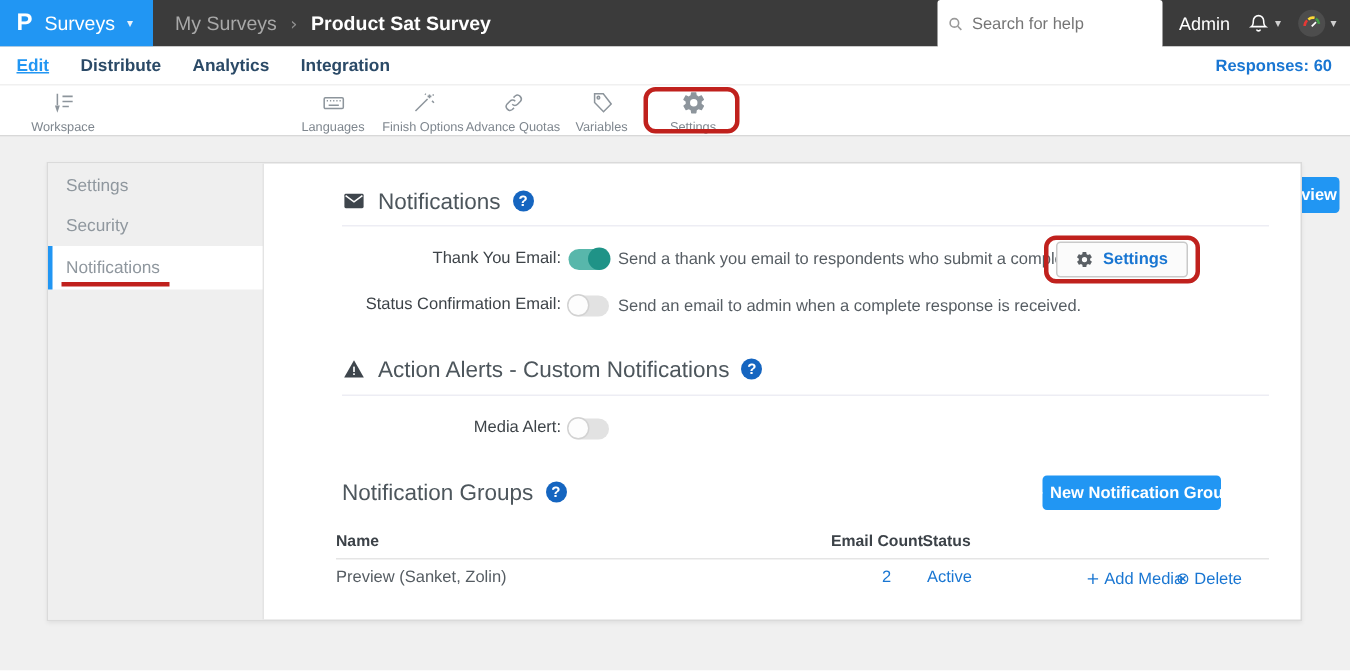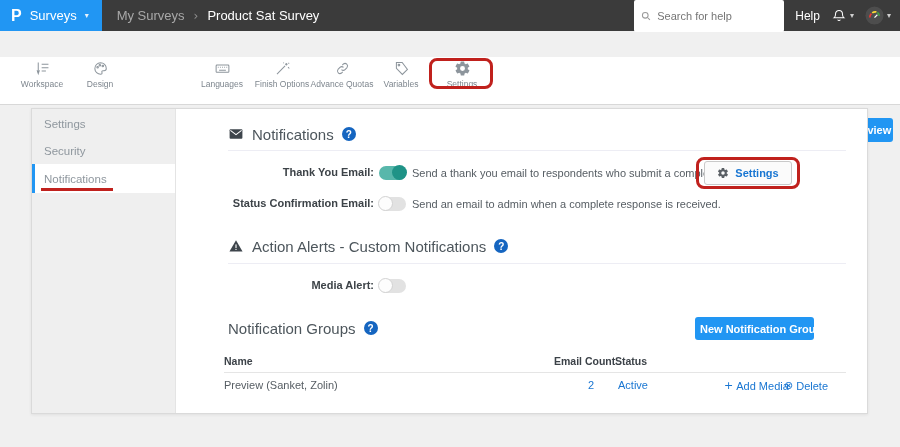--- a/index.html
+++ b/index.html
@@ -10,38 +10,38 @@
   
   .topbar { position:absolute; top:0; left:0; right:0; height:31px; background:#3b3b3b; display:flex; align-items:center; color:#fff; }
   .logo-area { height:31px; background:#2196f3; display:flex; align-items:center; gap:8px; padding:0 13px 0 11px; cursor:pointer; }
   .logo { font-weight:bold; font-size:16px; color:#fff; }
   .menu-label { font-size:13px; }
   .caret { font-size:8px; color:#e8f2fb; }
   .topbar .caret.dim { color:#cfcfcf; }
   .breadcrumb { display:flex; align-items:center; gap:9px; margin-left:15px; font-size:13px; }
   .bc-parent { color:#a8a8a8; }
   .bc-sep { color:#8f8f8f; font-size:12px; }
-  .bc-current { color:#fff; font-weight:400; }
+  .bc-current { color:#fff; font-weight:700; }
   .topbar-right { margin-left:auto; display:flex; align-items:center; gap:11px; padding-right:9px; }
   .upgrade-btn { background:#f36d1f; color:#fff; font-size:11px; font-weight:700; padding:5px 11px; border-radius:2px; cursor:pointer; white-space:nowrap; }
   .search-box { background:#fff; border-radius:2px; height:21px; width:150px; display:flex; align-items:center; padding:16px 6px; gap:5px; }
   .search-box svg { flex:0 0 auto; }
   .search-box input { border:0; outline:0; font-size:11px; width:100%; color:#444; font-family:"Liberation Sans", sans-serif; }
   .help-label { font-size:12px; cursor:pointer; }
   .icon-wrap { display:flex; align-items:center; gap:3px; cursor:pointer; }
   .avatar { width:19px; height:19px; border-radius:50%; overflow:hidden; }
 
   
   .nav { position:absolute; top:31px; left:0; right:0; height:25px; background:#fff; display:flex; align-items:center; gap:21px; padding:0 12px 0 11px; }
   .nav-tab { font-size:11.5px; font-weight:700; color:#2b4a67; cursor:pointer; }
   .nav-tab.active { color:#2196f3; text-decoration:underline; }
   .responses { margin-left:auto; font-size:11px; font-weight:700; color:#1976d2; }
 
   
-  .toolbar { position:absolute; top:56px; left:0; right:0; height:49px; background:#fff; border-bottom:1px solid #d8d8d8; border-top:1px solid #f0f0f0; }
+  .toolbar { position:absolute; top:56px; left:0; right:0; height:35px; background:#fff; border-bottom:1px solid #d8d8d8; border-top:1px solid #f0f0f0; }
   .tool-item { position:absolute; top:3px; width:68px; display:flex; flex-direction:column; align-items:center; gap:2px; color:#8d959c; cursor:pointer; }
   .tool-item svg { width:17px; height:17px; }
   .tool-label { font-size:8.5px; color:#7e868e; white-space:nowrap; }
   .anno { position:absolute; border:3px solid #c0211d; border-radius:8px; pointer-events:none; }
   .url-box { position:absolute; left:630px; top:62px; width:188px; height:23px; background:#ececec; border:1px solid #c9c9c9; border-radius:2px; display:flex; align-items:center; cursor:text; }
   .url-text { font-size:10.5px; color:#3c3c3c; padding-left:8px; white-space:nowrap; overflow:hidden; width:162px; }
   .url-pencil { position:absolute; right:5px; top:4px; cursor:pointer; }
   .preview-btn { position:absolute; left:830px; top:61px; width:63px; height:24px; background:#2196f3; border-radius:3px; color:#fff; display:flex; align-items:center; justify-content:center; gap:5px; font-size:11px; font-weight:700; cursor:pointer; }
 
   
@@ -50,21 +50,21 @@
   .side-item { position:absolute; left:0; right:0; height:27px; display:flex; align-items:center; padding-left:12px; font-size:11.5px; color:#8f979e; cursor:pointer; }
   .side-item.active { background:#fff; border-left:3px solid #2196f3; padding-left:9px; height:29px; }
   .side-underline { position:absolute; left:9px; top:79px; width:72px; height:3px; background:#c0211d; }
 
   
   .sec-head { position:absolute; left:196px; height:18px; display:flex; align-items:center; gap:8px; }
   .sec-head svg { width:16px; height:16px; color:#3e454c; }
   .sec-title { font-size:15px; color:#4d565c; white-space:nowrap; }
   .help-dot { width:14px; height:14px; border-radius:50%; background:#1565c0; color:#fff; font-size:10px; font-weight:700; display:flex; align-items:center; justify-content:center; cursor:pointer; }
   .hr { position:absolute; left:196px; width:618px; height:1px; background:#ededf4; }
-  .row-label { position:absolute; left:0; width:342px; text-align:right; font-size:11px; font-weight:700; color:#3d4348; white-space:nowrap; }
+  .row-label { position:absolute; left:0; width:342px; text-align:right; font-size:11px; font-weight:400; color:#3d4348; white-space:nowrap; }
   .toggle { position:absolute; left:347px; width:27px; height:14px; border-radius:8px; cursor:pointer; }
   .knob { position:absolute; top:-1px; width:15px; height:15px; border-radius:50%; }
   .toggle.on { background:#58b7ab; }
   .toggle.on .knob { right:-1px; background:#1f9387; }
   .toggle.off { background:#e2e2e2; }
   .toggle.off .knob { left:-1px; background:#fdfdfd; border:1px solid #d2d2d2; }
   .desc { position:absolute; left:380px; font-size:11px; color:#565d63; white-space:nowrap; }
   .settings-btn { position:absolute; left:672px; top:52px; width:88px; height:24px; background:#fbfbfb; border:1px solid #c9c9c9; border-radius:3px; display:flex; align-items:center; justify-content:center; gap:6px; color:#1976d2; font-weight:700; font-size:11px; cursor:pointer; }
   .settings-btn svg { width:12px; height:12px; color:#5a5f64; }
   .new-group-btn { position:absolute; left:663px; top:208px; width:119px; height:23px; background:#2196f3; border-radius:3px; color:#fff; display:flex; align-items:center; justify-content:center; gap:4px; font-size:11px; font-weight:700; cursor:pointer; white-space:nowrap; }
@@ -90,21 +90,21 @@
       <span class="bc-current">Product Sat Survey</span>
     </nav>
     <div class="topbar-right">
       <div class="search-box">
         <svg viewBox="0 0 16 16" width="12" height="12" fill="none" stroke="#9a9a9a" stroke-width="1.4">
             <circle cx="7" cy="7" r="3.8"></circle>
             <path d="m10 10 3.2 3.2"></path>
           </svg>
         <input type="text" placeholder="Search for help" style="">
       </div>
-      <span class="help-label">Help</span>
+      <span class="help-label">Admin</span>
       <div class="icon-wrap">
         <svg viewBox="0 0 20 20" width="16" height="16" fill="none" stroke="#fff" stroke-width="1.3">
             <path d="M10 3a4.3 4.3 0 0 0-4.3 4.3c0 3.8-1.6 4.9-1.6 4.9h11.8s-1.6-1.1-1.6-4.9A4.3 4.3 0 0 0 10 3z"></path>
             <path d="M8.4 14.6a1.7 1.7 0 0 0 3.2 0"></path>
           </svg>
         <span class="caret glyph dim">▾</span>
       </div>
       <div class="icon-wrap">
         <span class="avatar">
           <svg viewBox="0 0 20 20" width="19" height="19">
@@ -113,38 +113,36 @@
               <path d="M7.6 7.3A5.2 5.2 0 0 1 12 6.2" stroke="#fdd835" stroke-width="1.8" fill="none"></path>
               <path d="M12.9 6.7a5.2 5.2 0 0 1 2.2 3.7" stroke="#43a047" stroke-width="1.8" fill="none"></path>
               <path d="m10 12.2 3-3" stroke="#fff" stroke-width="1.2"></path>
             </svg>
         </span>
         <span class="caret glyph dim">▾</span>
       </div>
     </div>
   </header>
 
+  <nav class="nav">
+    <span class="nav-tab active">Edit</span>
+    <span class="nav-tab">Distribute</span>
+    <span class="nav-tab">Analytics</span>
+    <span class="nav-tab">Integration</span>
+    <span class="responses">Responses: 60</span>
+  </nav>
 
   <div class="toolbar">
     <div class="tool-item" style="left:8px">
       <svg viewBox="0 0 20 20" fill="none" stroke="currentColor" stroke-width="1.2">
           <path d="M5 3v9"></path>
           <path d="m5 16-1.1-3.2h2.2z" fill="currentColor"></path>
           <path d="M9 5h8M9 9h8M9 13h5"></path>
         </svg>
       <span class="tool-label">Workspace</span>
-    </div>
-    <div class="tool-item" style="left:66px">
-      <svg viewBox="0 0 20 20" fill="none" stroke="currentColor" stroke-width="1.2">
-          <path d="M10 3.2a6.8 6.8 0 1 0 .3 13.6c1 0 1.6-.6 1.6-1.4 0-.6-.4-1-.4-1.6 0-.7.6-1.2 1.4-1.2h1.3c1.5 0 2.6-1.1 2.6-2.6C16.8 6 13.8 3.2 10 3.2z"></path>
-          <circle cx="6.6" cy="8.6" r=".9"></circle>
-          <circle cx="9.2" cy="6.1" r=".9"></circle>
-          <circle cx="12.7" cy="7.1" r=".9"></circle>
-        </svg>
-      <span class="tool-label">Design</span>
     </div>
     <div class="tool-item" style="left:188px">
       <svg viewBox="0 0 20 20" fill="none" stroke="currentColor" stroke-width="1.2">
           <rect x="2.5" y="6" width="15" height="8.5" rx="1"></rect>
           <path d="M4.5 8.5h1M7 8.5h1M9.5 8.5h1M12 8.5h1M14.5 8.5h1M6 12h8"></path>
         </svg>
       <span class="tool-label">Languages</span>
     </div>
     <div class="tool-item" style="left:248px">
       <svg viewBox="0 0 20 20" fill="none" stroke="currentColor" stroke-width="1.2">

